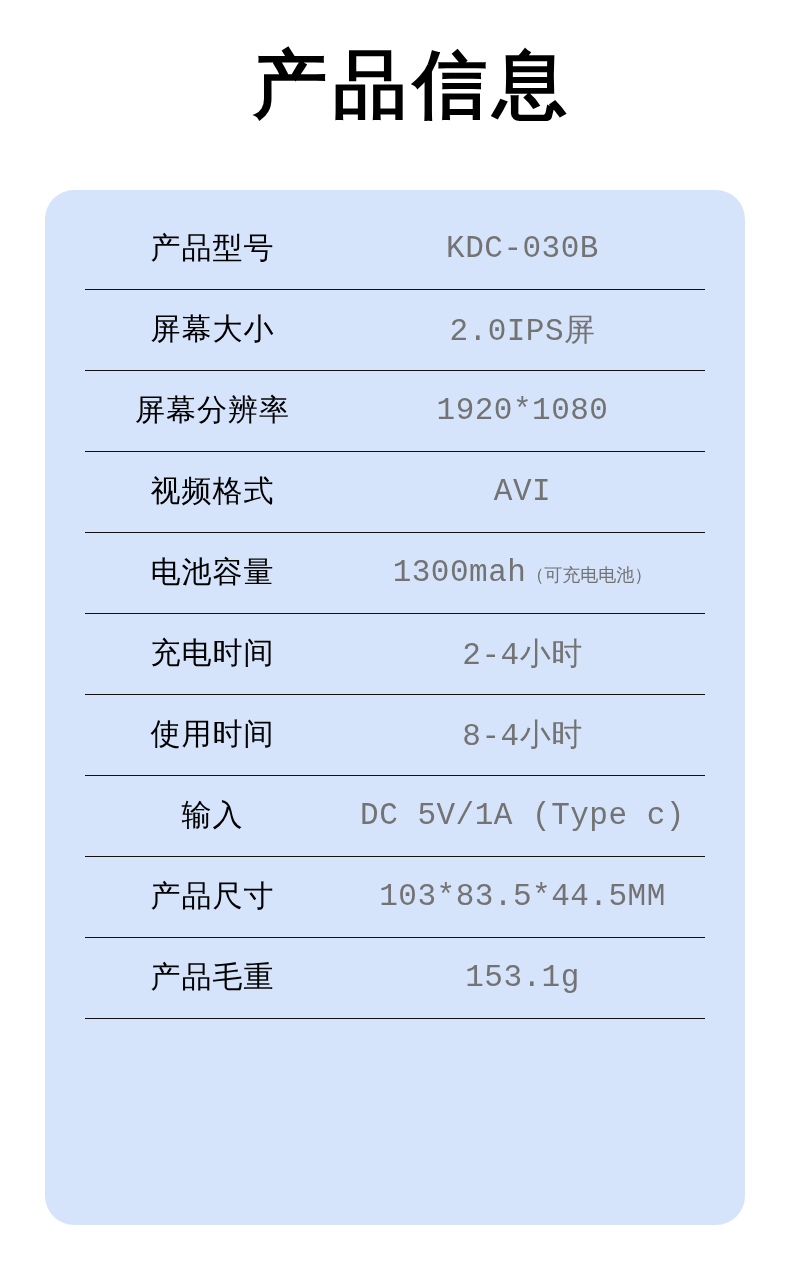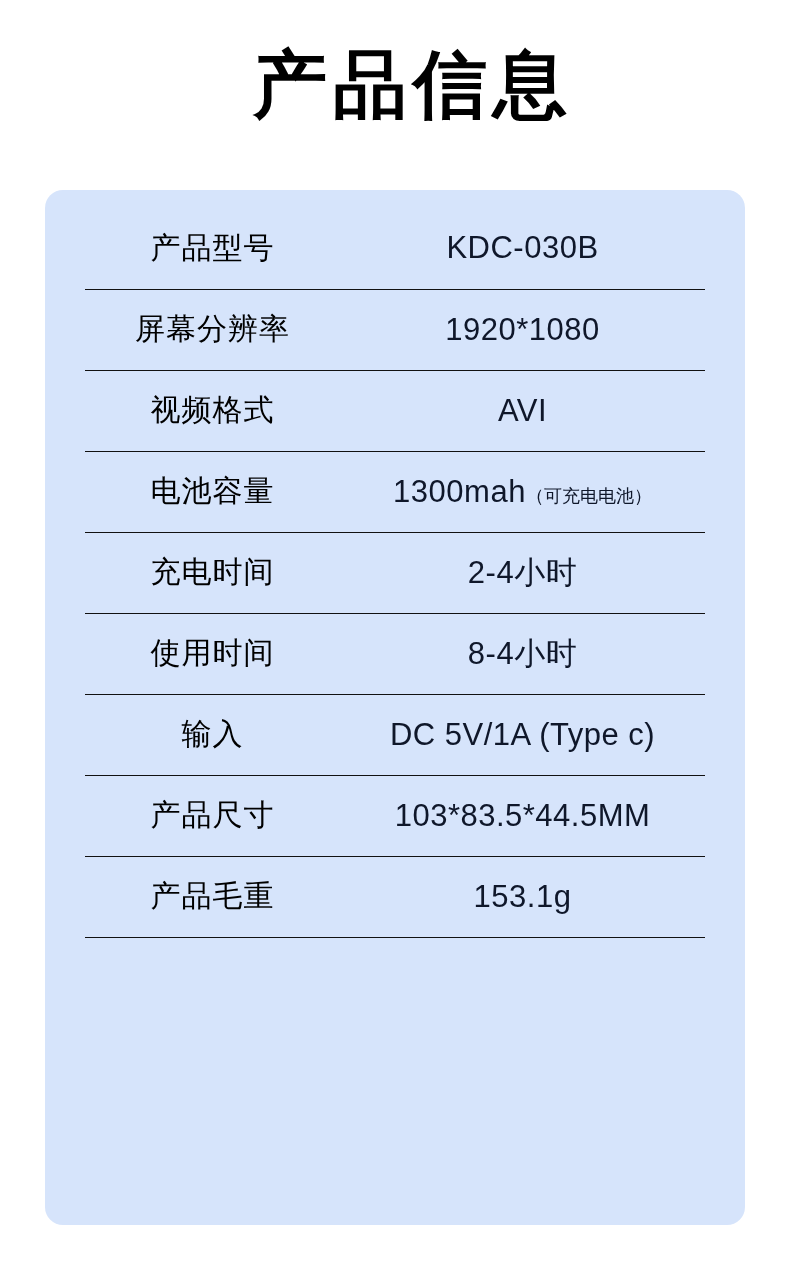--- a/index.html
+++ b/index.html
@@ -30,21 +30,21 @@
     padding-top: 42px;
     line-height: 1.15;
   }
   .spec-card {
     position: absolute;
     left: 45px;
     top: 190px;
     width: 700px;
     height: 1035px;
     background: #d6e4fb;
-    border-radius: 18px;
+    border-radius: 29px;
     box-sizing: border-box;
     padding: 18px 0 0 0;
   }
   .spec-table {
     width: 620px;
     margin: 0 auto;
     border-collapse: collapse;
     table-layout: fixed;
   }
   .spec-table tr {
@@ -62,23 +62,24 @@
     width: 255px;
     text-align: center;
     font-size: 30px;
     color: #000000;
     font-weight: 500;
     letter-spacing: 1px;
   }
   .cell-value {
     text-align: center;
     font-size: 31px;
-    color: #0f172a;
+    color: #737373;
     letter-spacing: 0.5px;
     white-space: nowrap;
+    font-family: Liberation Mono, monospace;
   }
   .value-note {
     font-size: 18px;
     letter-spacing: 0px;
   }
 </style>
 </head>
 <body>
 
 <div class="page">
@@ -87,20 +88,24 @@
 
   <div class="spec-card">
     <table class="spec-table">
       <tbody>
 
         <tr>
           <td class="cell-label">产品型号</td>
           <td class="cell-value"><span>KDC-030B</span><span class="value-note"></span></td>
         </tr>
 
+        <tr>
+          <td class="cell-label">屏幕大小</td>
+          <td class="cell-value"><span>2.0IPS屏</span><span class="value-note"></span></td>
+        </tr>
 
         <tr>
           <td class="cell-label">屏幕分辨率</td>
           <td class="cell-value"><span>1920*1080</span><span class="value-note"></span></td>
         </tr>
 
         <tr>
           <td class="cell-label">视频格式</td>
           <td class="cell-value"><span>AVI</span><span class="value-note"></span></td>
         </tr>

